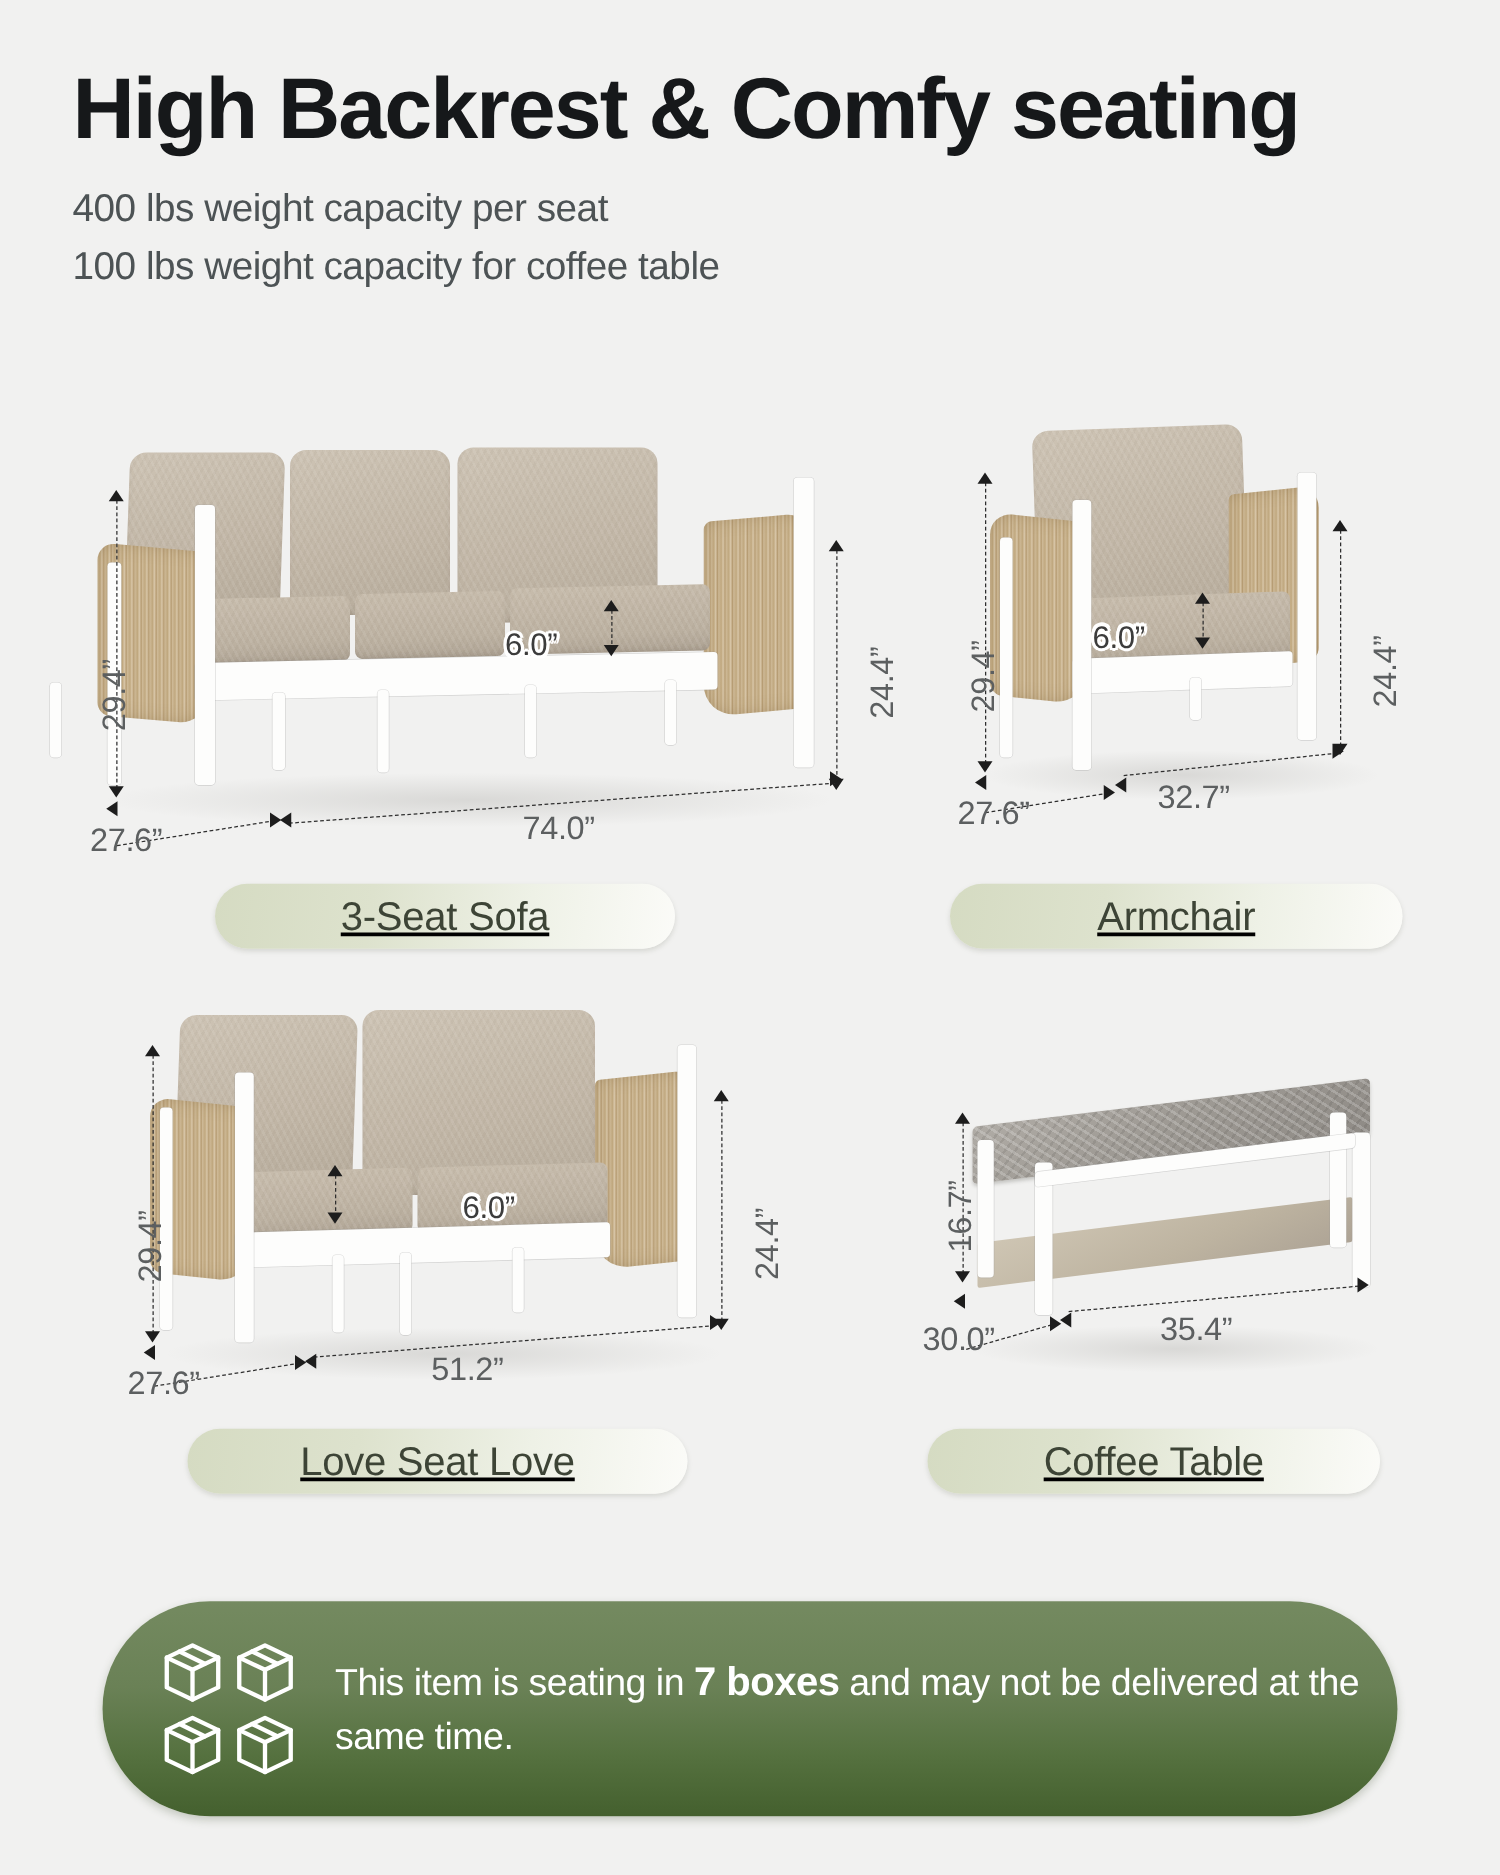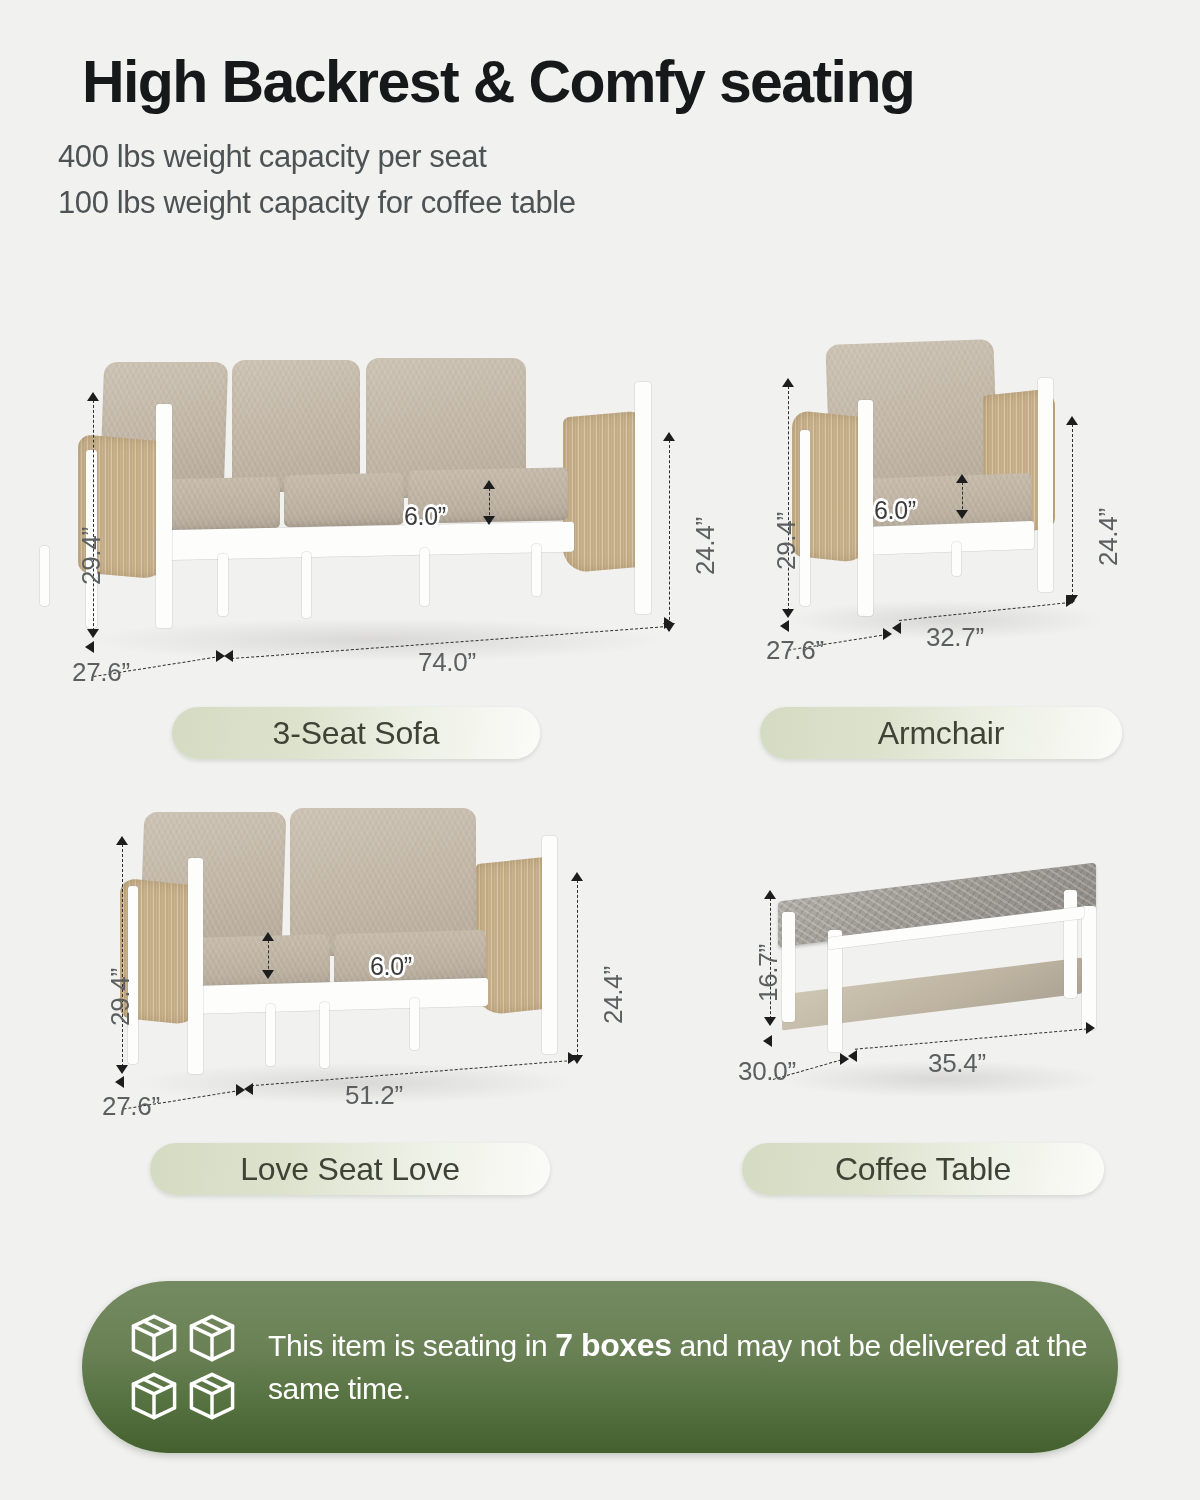--- a/index.html
+++ b/index.html
@@ -7,22 +7,22 @@
     width:1200px; height:1500px;
     background:#f1f1f0;
     font-family:"Liberation Sans", sans-serif;
     overflow:hidden;
   }
   .page{ position:relative; width:1200px; height:1500px; background:#f1f1f0; }
 
   
   .hdr{ position:absolute; left:58px; top:52px; width:1100px; }
   .hdr-title{
-    font-size:59px; font-weight:700; color:#16181a;
-    letter-spacing:-1.6px; line-height:1.02; white-space:nowrap;margin-left:24px;
+    font-size:69px; font-weight:700; color:#16181a;
+    letter-spacing:-1.6px; line-height:1.02; white-space:nowrap;
   }
   .hdr-sub{
     font-size:31px; color:#4d5355; letter-spacing:-0.4px;
     line-height:1.48; margin-top:22px; font-weight:400;
   }
   .hdr-sub div{ white-space:nowrap; }
 
   
   .cell{ position:absolute; }
   #cell-sofa{ left:40px;  top:330px; width:660px; height:440px; }
@@ -90,20 +90,21 @@
       -2px -2px 0 #fff, 2px -2px 0 #fff, -2px 2px 0 #fff, 2px 2px 0 #fff,
       -2.6px 0 0 #fff, 2.6px 0 0 #fff, 0 -2.6px 0 #fff, 0 2.6px 0 #fff;
   }
 
   
   .pill{
     position:absolute; height:52px; border-radius:26px;
     background:linear-gradient(98deg,#d5dbc2 0%,#dde2cd 34%,#eef1e6 68%,#fbfbf8 100%);
     display:flex; align-items:center; justify-content:center;
     box-shadow:0 2px 4px rgba(120,125,105,.22);
+    text-decoration:underline;
   }
   .pill span{
     font-size:32px; color:#3d4436; letter-spacing:-0.2px; font-weight:400;
   }
   #pill-sofa { left:172px; top:707px;  width:368px; }
   #pill-chair{ left:760px; top:707px;  width:362px; }
   #pill-love { left:150px; top:1143px; width:400px; }
   #pill-table{ left:742px; top:1143px; width:362px; }
 
   

